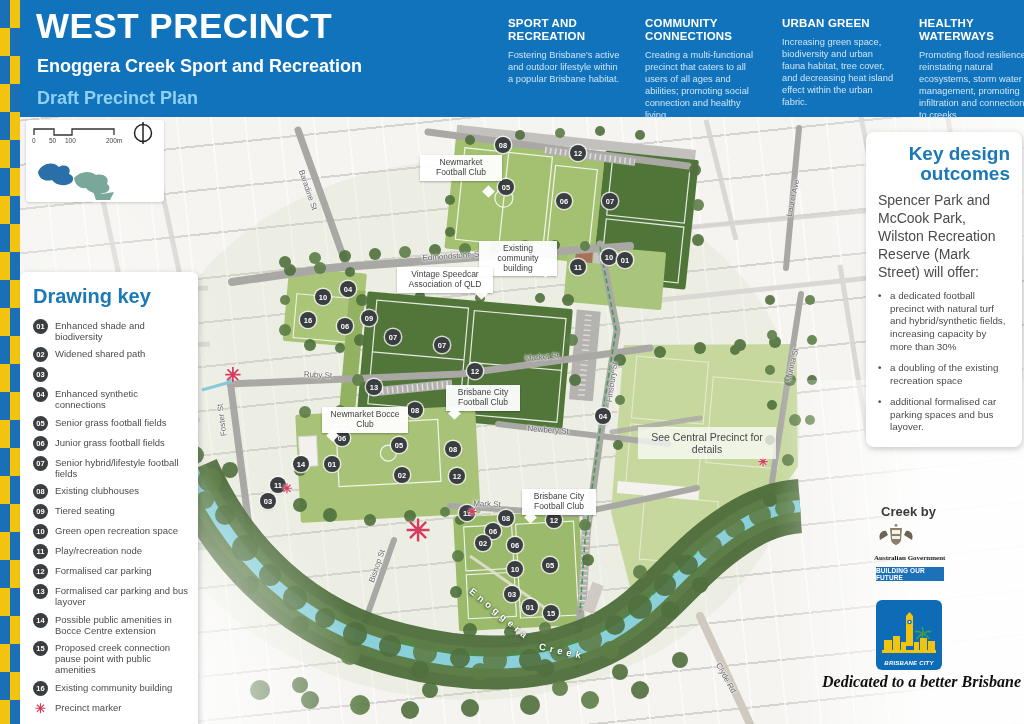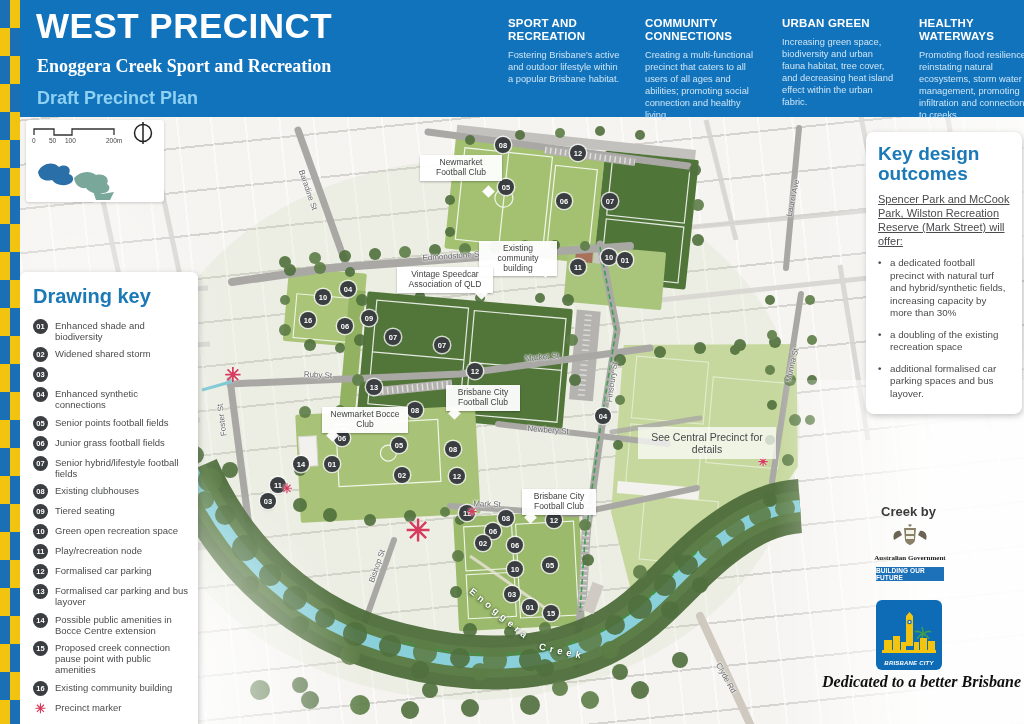--- a/index.html
+++ b/index.html
@@ -6,21 +6,21 @@
   #stage{position:relative;width:1024px;height:724px;background:#fff;overflow:hidden;
          font-family:"Liberation Sans",sans-serif;margin:0 auto;}
   
   .strip{position:absolute;left:0;top:0;width:20px;height:724px;z-index:40;display:flex;}
   .strip .c{width:10px;height:100%;}
   .c1{background:repeating-linear-gradient(180deg,#1b6fb4 0 28px,#f2c30f 28px 56px);}
   .c2{background:repeating-linear-gradient(180deg,#f2c30f 0 28px,#1b6fb4 28px 56px);}
   
   .hdr{position:absolute;left:0;top:0;width:1024px;height:117px;background:#1273bd;z-index:5;}
   .hdr .t1{position:absolute;left:36px;top:6px;font-size:35px;font-weight:bold;color:#fff;letter-spacing:.5px;}
-  .hdr .t2{position:absolute;left:37px;top:56px;font-size:18px;font-weight:bold;color:#fff;font-family:Liberation Serif, serif;}
+  .hdr .t2{position:absolute;left:37px;top:56px;font-size:18px;font-weight:bold;color:#fff;}
   .hdr .t3{position:absolute;left:37px;top:88px;font-size:18px;font-weight:bold;color:#8ed1f2;}
   .pillars{position:absolute;left:508px;top:17px;display:flex;gap:22px;}
   .pillar{width:115px;}
   .pillar h3{margin:0 0 6px;font-size:11.5px;line-height:1.12;color:#fff;letter-spacing:.2px;}
   .pillar p{margin:0;font-size:9.3px;line-height:1.3;color:#cde5f5;}
   
   .map-tex{position:absolute;left:0;top:117px;width:1024px;height:607px;z-index:1;background-color:#e9e7e3;
     background-image:
       repeating-linear-gradient(84deg,rgba(255,255,255,.55) 0 2px,rgba(0,0,0,0) 2px 34px),
       repeating-linear-gradient(-6deg,rgba(168,166,162,.30) 0 2px,rgba(247,246,243,.85) 2px 44px);}
@@ -54,29 +54,29 @@
   .dkey h2{margin:0 0 11px;font-size:20px;color:#1b79b7;font-weight:bold;}
   .klist{list-style:none;margin:0;padding:0;}
   .klist li{display:flex;gap:7px;margin-bottom:5px;align-items:flex-start;}
   .kb{flex:0 0 15px;height:15px;border-radius:50%;background:#3a3e40;color:#fff;font-size:7.5px;font-weight:bold;
     display:flex;align-items:center;justify-content:center;margin-top:0;}
   .kt{font-size:9.5px;line-height:1.13;color:#4a4b4d;padding-top:2px;}
   .kstar{flex:0 0 15px;color:#d63c5e;font-size:13px;line-height:15px;text-align:center;font-weight:bold;}
   
   .outcomes{position:absolute;left:866px;top:132px;width:156px;background:#fff;border-radius:8px;z-index:20;
     box-shadow:1px 2px 6px rgba(0,0,0,.22);padding:12px 12px 13px;box-sizing:border-box;}
-  .outcomes h2{margin:0 0 8px;font-size:19px;line-height:1.05;color:#1b79b7;font-weight:bold;}
-  .outcomes .intro{font-size:11px;color:#4a4b4d;line-height:1.28;margin:0 0 9px;text-decoration:underline;}
+  .outcomes h2{margin:0 0 8px;font-size:19px;line-height:1.05;color:#1b79b7;font-weight:bold;text-align:right;}
+  .outcomes .intro{font-size:14px;color:#4a4b4d;line-height:1.28;margin:0 0 9px;}
   .olist{list-style:none;margin:0;padding:0;}
   .olist li{display:flex;gap:6px;font-size:9.8px;color:#4a4b4d;line-height:1.28;margin-bottom:9px;}
   .olist li:last-child{margin-bottom:0;}
   .odot{flex:0 0 6px;font-weight:bold;}
   
   .fundedby{position:absolute;left:881px;top:504px;z-index:20;font-size:13px;font-weight:bold;color:#3a3a3a;}
-  .govlogo{position:absolute;left:874px;top:524px;width:72px;text-align:center;z-index:20;}
+  .govlogo{position:absolute;left:874px;top:524px;width:72px;z-index:20;}
   .govname{font-size:7px;font-weight:bold;color:#1c1c1c;font-family:"Liberation Serif",serif;white-space:nowrap;}
   .bof{position:absolute;left:876px;top:567px;width:68px;height:14px;background:#1d71b8;color:#fff;font-size:6.5px;
     font-weight:bold;display:flex;align-items:center;justify-content:center;z-index:20;letter-spacing:.1px;}
   .bcc{position:absolute;left:876px;top:600px;width:66px;height:70px;background:#0e6bb5;border-radius:6px;z-index:20;
     display:flex;flex-direction:column;align-items:center;justify-content:flex-end;padding-bottom:4px;box-sizing:border-box;}
   .bcc-label{font-size:6px;color:#fff;font-weight:bold;font-style:italic;letter-spacing:.2px;}
   .motto{position:absolute;left:822px;top:673px;z-index:20;font-family:"Liberation Serif",serif;font-style:italic;
     font-weight:bold;font-size:16px;color:#101010;white-space:nowrap;}
 </style>
 </head>
@@ -458,32 +458,32 @@
 
   <section class="dkey">
     <h2>Drawing key</h2>
     <ul class="klist" id="key-list">
         <li>
           <span class="kb">01</span>
           <span class="kt">Enhanced shade and biodiversity</span>
         </li>
         <li>
           <span class="kb">02</span>
-          <span class="kt">Widened shared storm</span>
+          <span class="kt">Widened shared path</span>
         </li>
         <li>
           <span class="kb">03</span>
         </li>
         <li>
           <span class="kb">04</span>
           <span class="kt">Enhanced synthetic connections</span>
         </li>
         <li>
           <span class="kb">05</span>
-          <span class="kt">Senior points football fields</span>
+          <span class="kt">Senior grass football fields</span>
         </li>
         <li>
           <span class="kb">06</span>
           <span class="kt">Junior grass football fields</span>
         </li>
         <li>
           <span class="kb">07</span>
           <span class="kt">Senior hybrid/lifestyle football fields</span>
         </li>
         <li>

